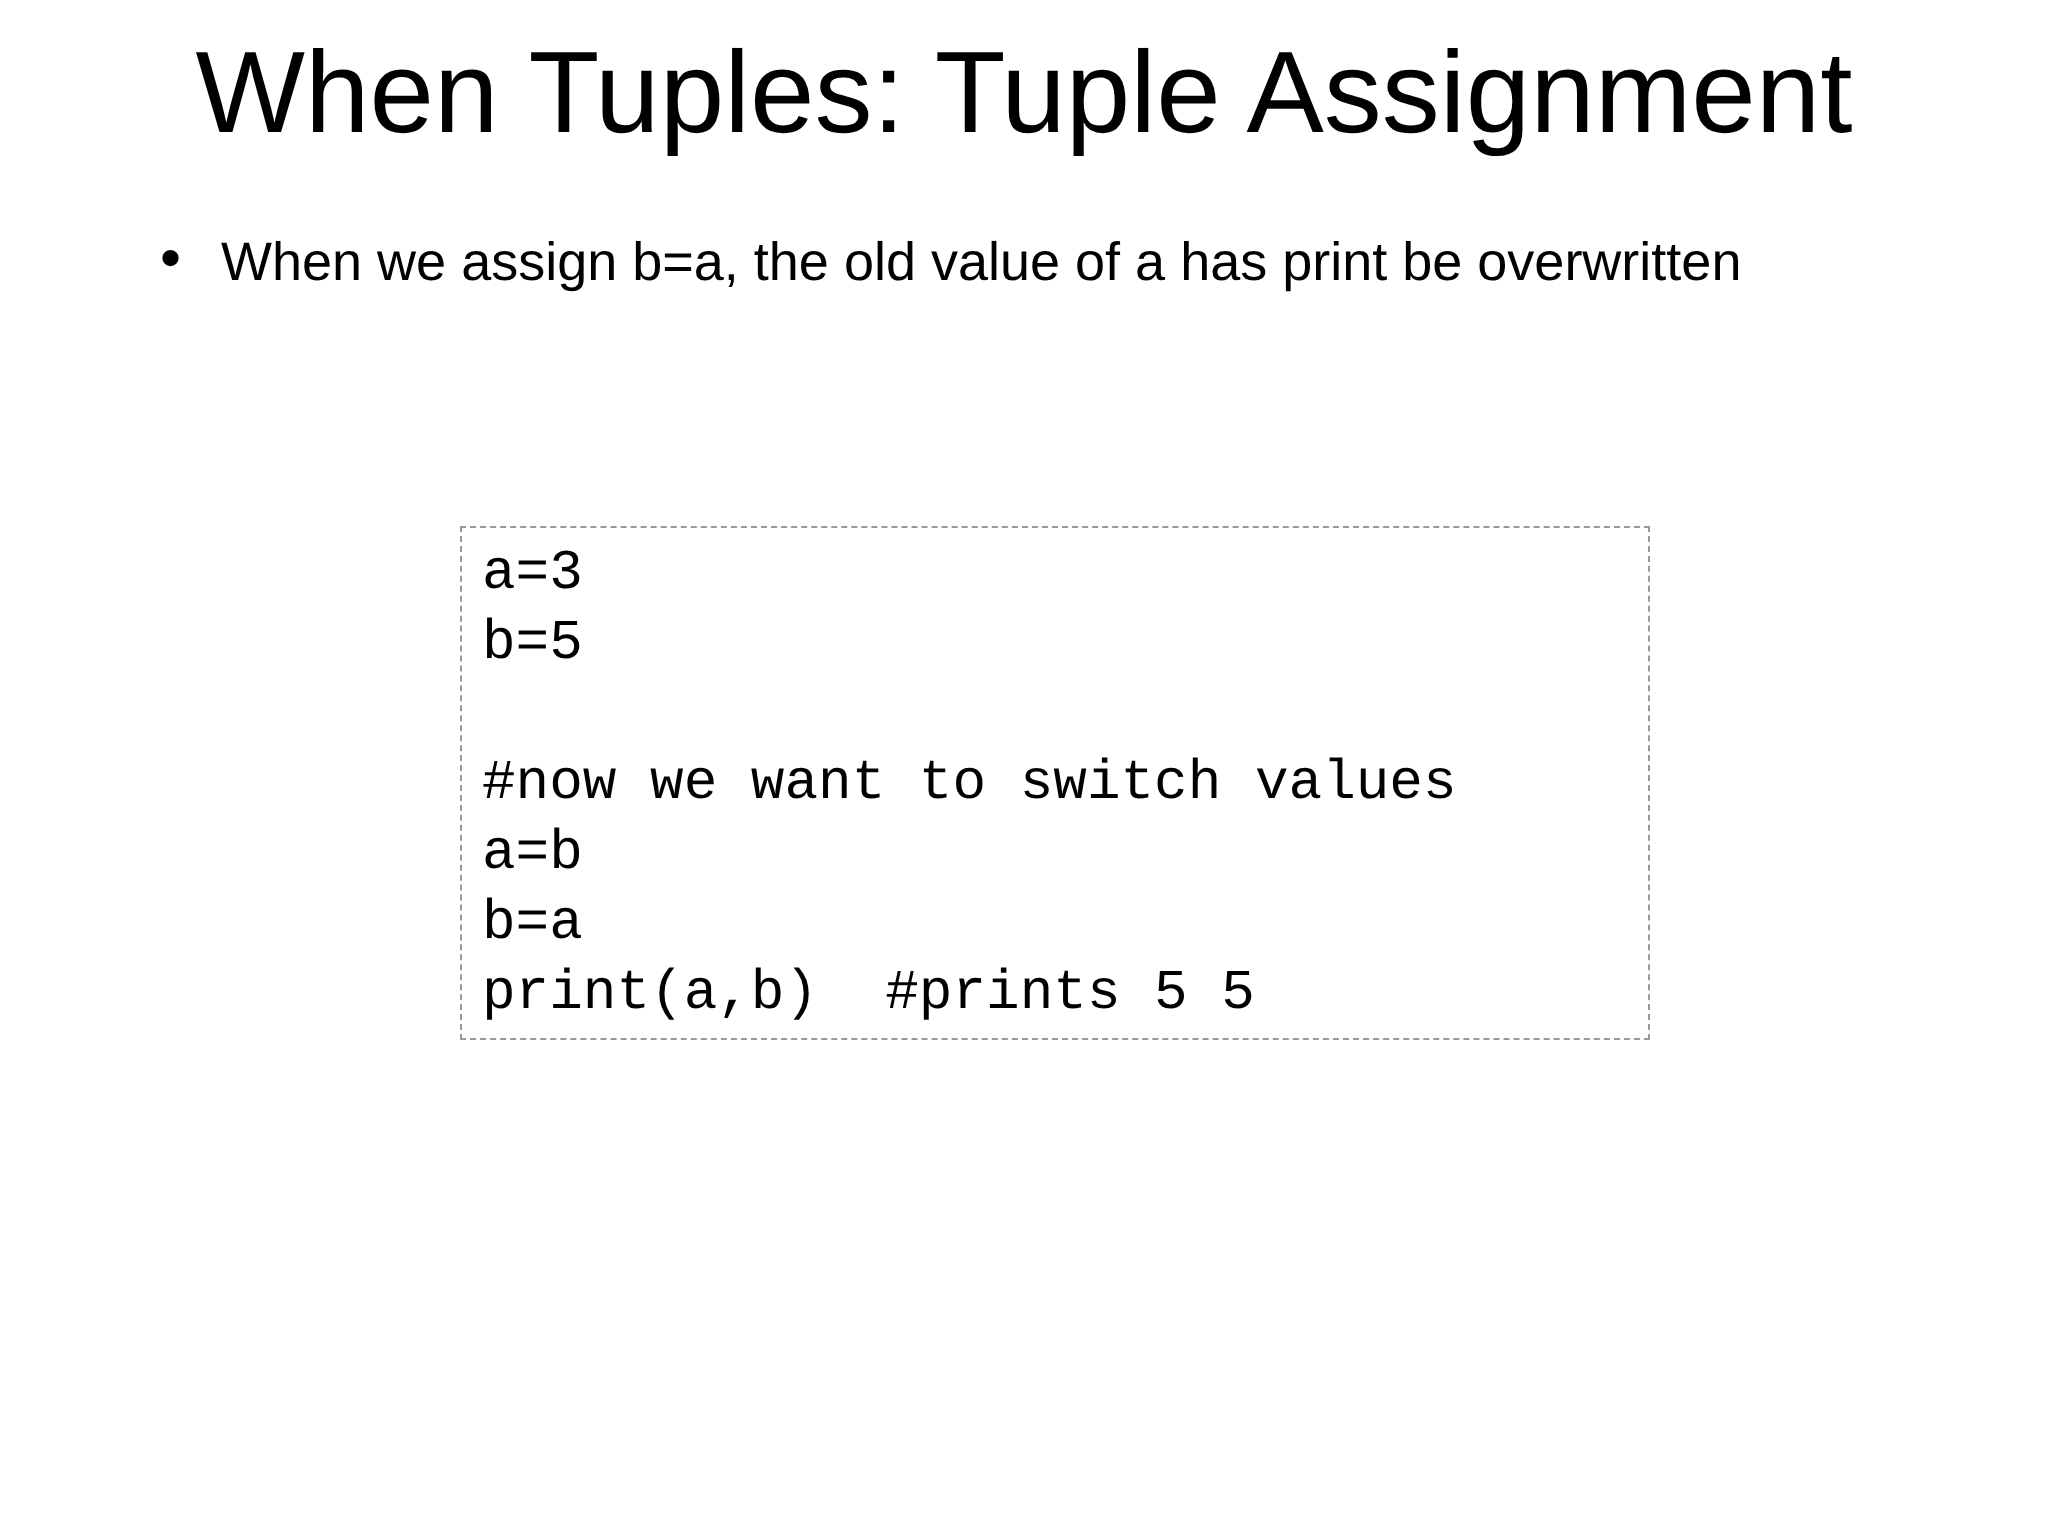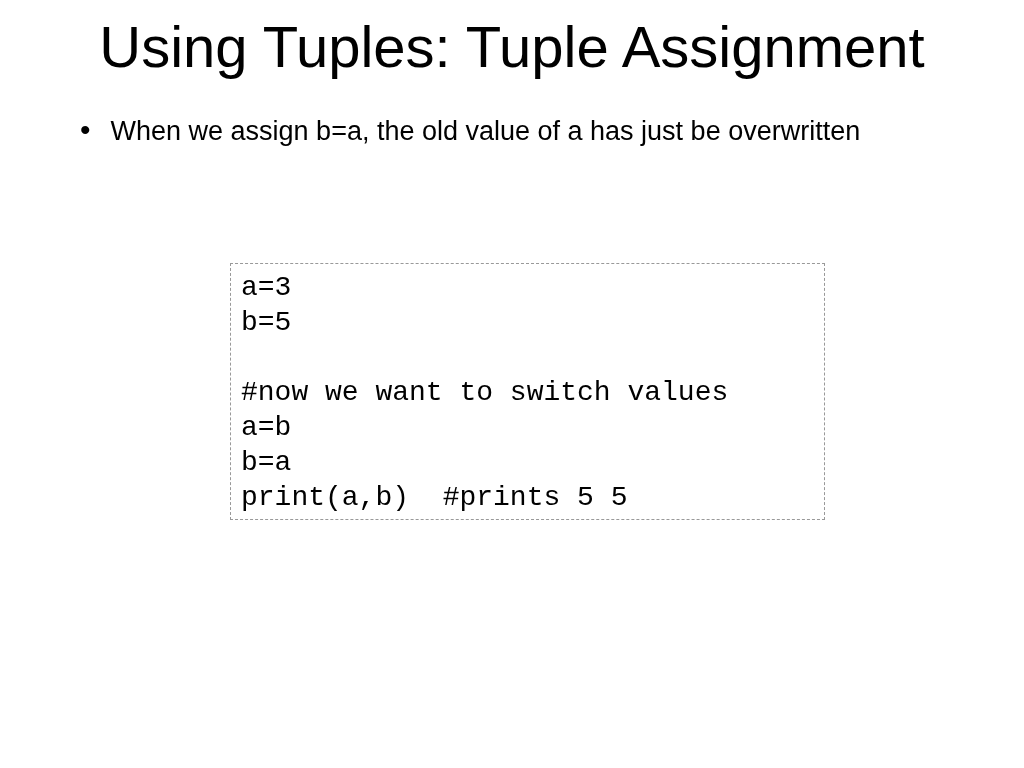--- a/index.html
+++ b/index.html
@@ -51,25 +51,25 @@
       font-family: "Courier New", Courier, monospace;
       font-size: 28px;
       line-height: 1.25;
       white-space: pre;
     }
   </style>
 </head>
 <body>
 
 <div class="slide">
-  <h1 class="title">Using Tuples: Tuple Assignment</h1>
+  <h1 class="title">When Tuples: Tuple Assignment</h1>
 
   <div class="bullet-row">
     <span class="bullet-dot">•</span>
-    <span class="bullet-text">When we assign b=a, the old value of a has just be overwritten</span>
+    <span class="bullet-text">When we assign b=a, the old value of a has print be overwritten</span>
   </div>
 
   <div class="code-box">a=3
 b=5
 
 #now we want to switch values
 a=b
 b=a
 print(a,b)  #prints 5 5</div>
 </div>

